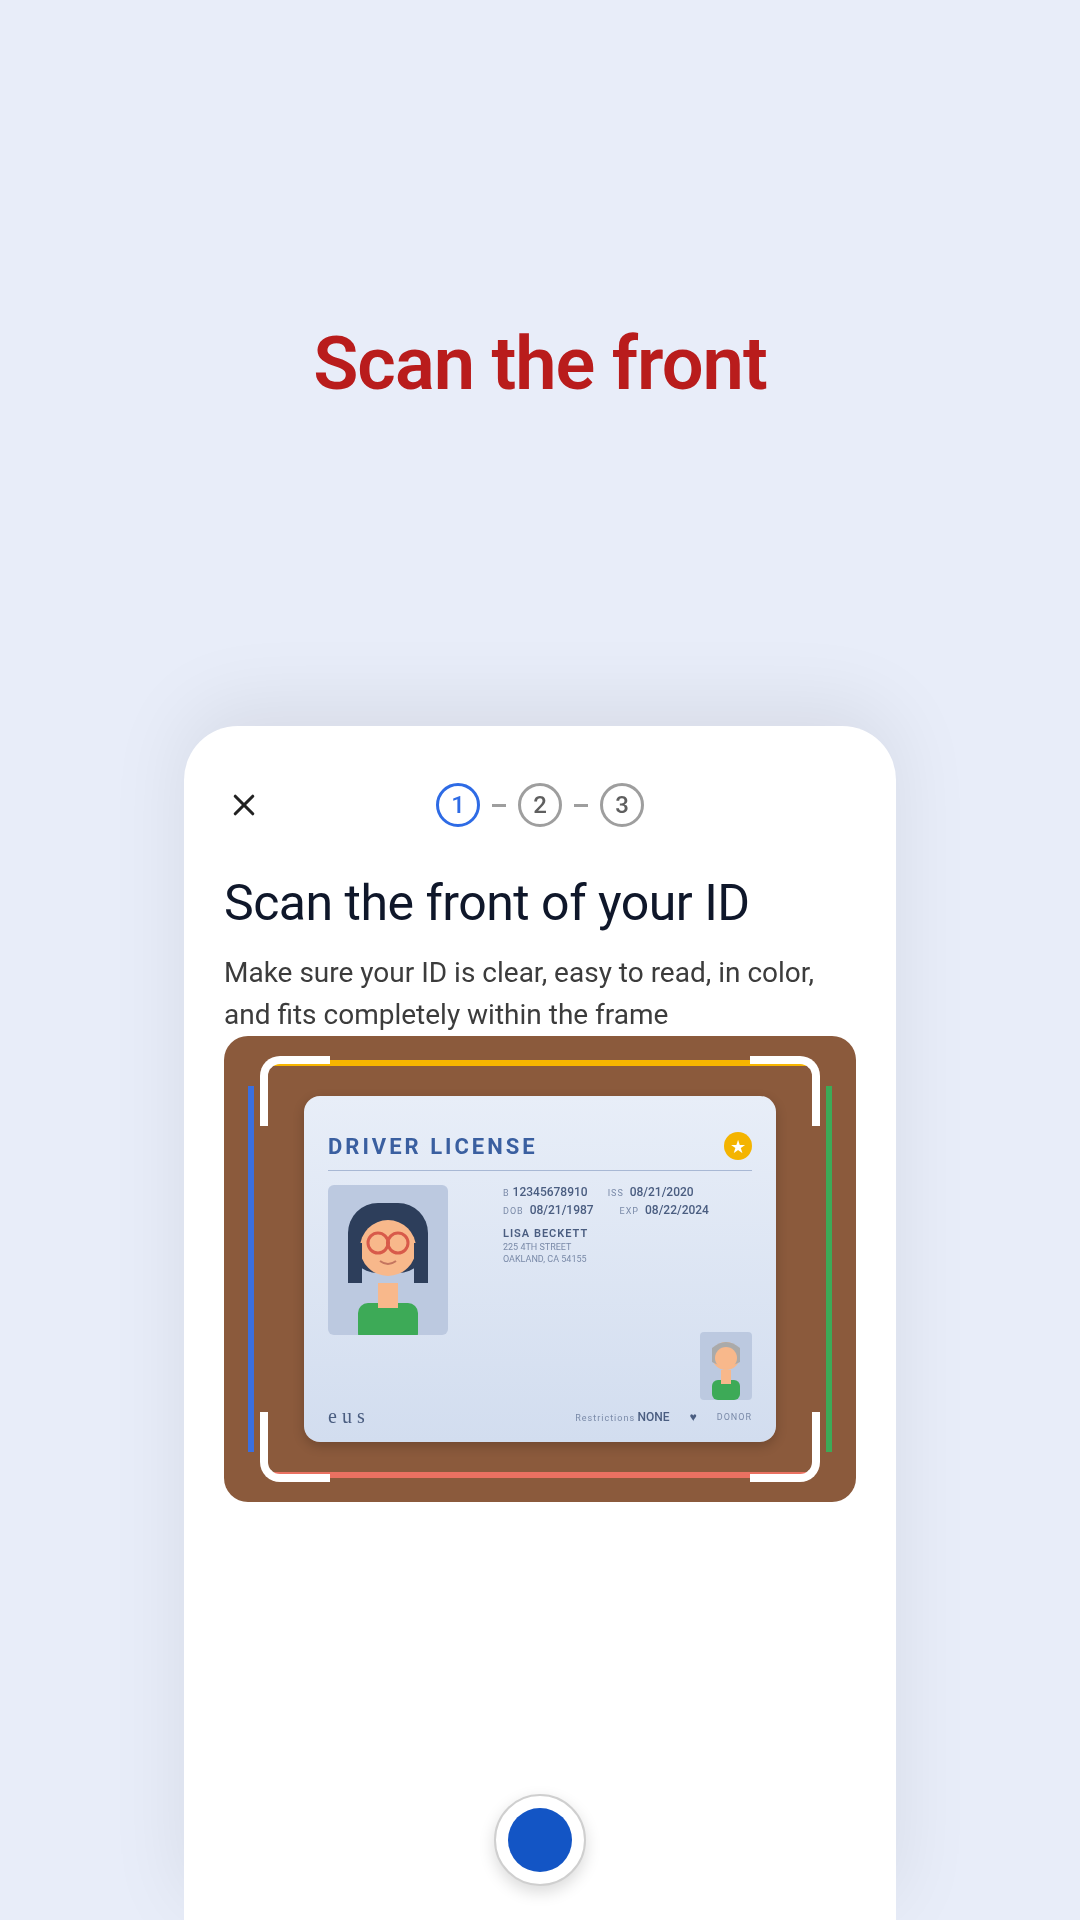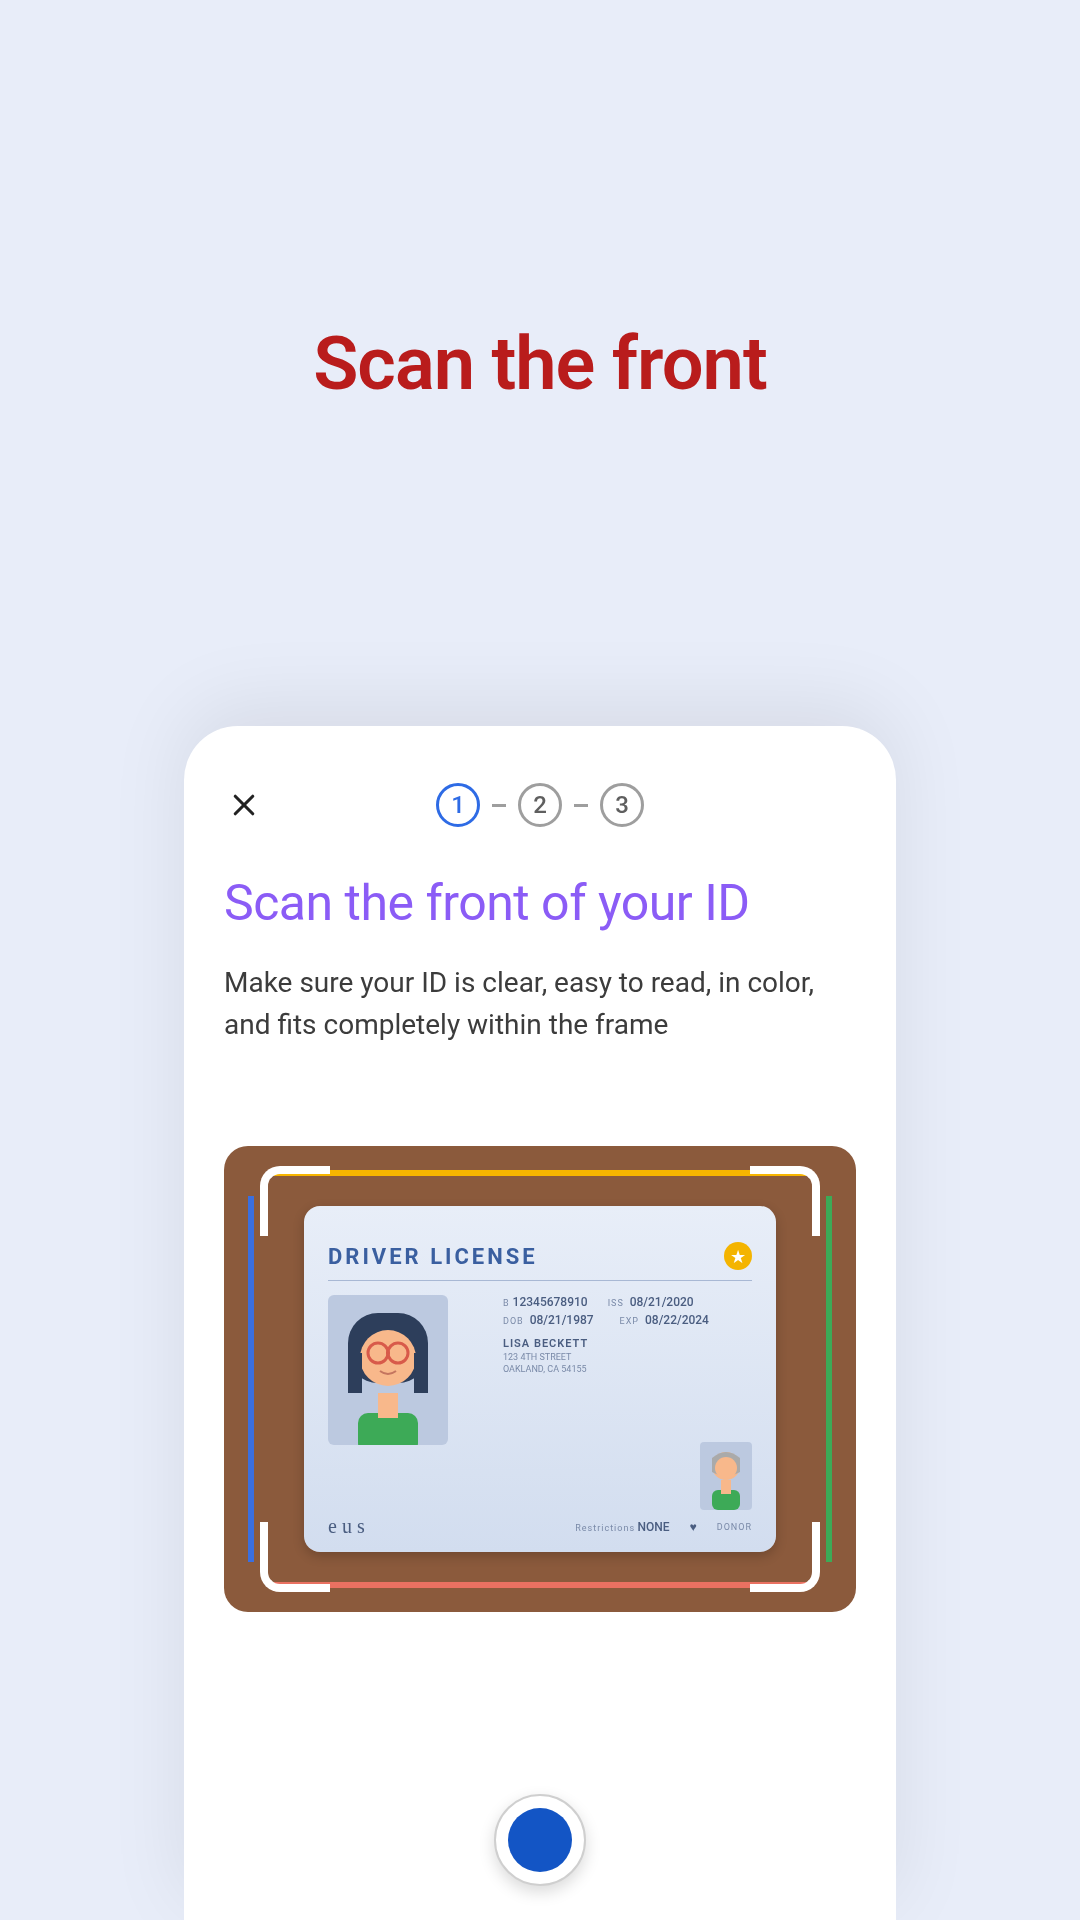--- a/index.html
+++ b/index.html
@@ -76,29 +76,28 @@
       color: #2e6be5;
     }
     .step-line {
       width: 14px;
       height: 3px;
       background: #9e9e9e;
     }
     .card-title {
       font-size: 50px;
       font-weight: 400;
-      color: #8b5cf6;
-      margin-bottom: 30px;
+      color: #0f172a;
+      margin-bottom: 20px;
       letter-spacing: -0.5px;
     }
     .card-subtitle {
       font-size: 28px;
       color: #3c3c3c;
       line-height: 1.5;
-      margin-bottom: 100px;
     }
     .id-preview {
       width: 100%;
       height: 466px;
       background: #8b5a3c;
       border-radius: 24px;
       position: relative;
       overflow: hidden;
     }
     .edge { position: absolute; }
@@ -283,21 +282,21 @@
           </div>
           <div class="info-row">
             <div class="info-block">
               <span><span class="info-label">DOB</span>&nbsp;&nbsp;<span class="info-value">08/21/1987</span></span>
             </div>
             <div class="info-block" style="margin-left:6px">
               <span><span class="info-label">EXP</span>&nbsp;&nbsp;<span class="info-value">08/22/2024</span></span>
             </div>
           </div>
           <div class="info-name">LISA BECKETT</div>
-          <div class="info-addr">123 4TH STREET</div>
+          <div class="info-addr">225 4TH STREET</div>
           <div class="info-addr">OAKLAND, CA 54155</div>
         </div>
       </div>
       <div class="photo-small">
         <svg width="52" height="68" viewBox="0 0 52 68">
           <circle cx="26" cy="24" r="14" fill="#f8b88b"></circle>
           <path d="M 12 16 Q 26 4 40 16 L 40 30 Q 26 38 12 30 Z" fill="#aaa"></path>
           <circle cx="26" cy="26" r="11" fill="#f8b88b"></circle>
           <rect x="12" y="48" width="28" height="20" rx="6" fill="#3daa57"></rect>
           <rect x="21" y="38" width="10" height="14" fill="#f8b88b"></rect>

